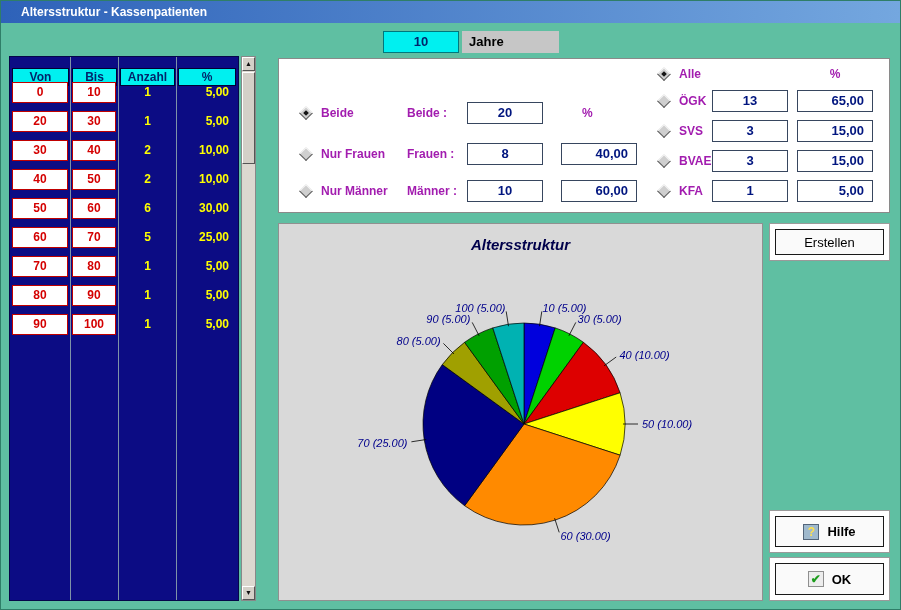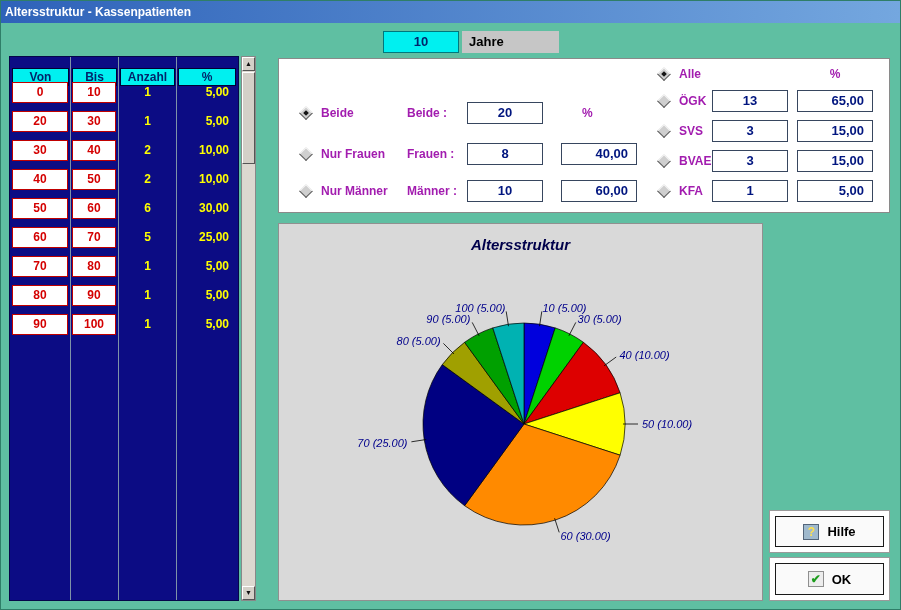--- a/index.html
+++ b/index.html
@@ -2,21 +2,21 @@
 <html><head>
 <meta charset="utf-8">
 <style>
   * { margin:0; padding:0; box-sizing:border-box; }
   body { font-family:"Liberation Sans", sans-serif; background:#777; }
   .window { position:relative; width:901px; height:610px; background:#5FBFA2; border:1px solid #2F7E68; overflow:hidden; }
 
   
   .titlebar { position:absolute; left:0; top:0; width:100%; height:22px;
     background:linear-gradient(to right,#2E62B9,#74A7DF); color:#fff;
-    font-size:12px; font-weight:bold; line-height:22px; padding-left:4px; }
+    font-size:12px; font-weight:bold; line-height:22px; padding-left:20px; }
 
   
   .agetable { position:absolute; left:8px; top:55px; width:247px; height:545px; }
   .table-navy { position:absolute; left:0; top:0; width:230px; height:545px; background:#0C0C84; border:1px solid #06064a; }
   .vline { position:absolute; top:0; bottom:0; width:1px; background:#7E93A8; }
   .thead-cell { position:absolute; top:3px; height:18px; background:#00F0F0; color:#00256B;
     font-weight:bold; font-size:12px; text-align:center; line-height:17px; border:1px solid #003;margin-top:8px; }
   .trow { position:absolute; left:0; width:100%; height:29px; }
   .cellw { position:absolute; top:3px; height:21px; background:#fff; color:#D40000; font-weight:bold;
     font-size:12px; text-align:center; line-height:19px; border:1px solid #C00000; }
@@ -223,20 +223,25 @@
         <text x="161.6" y="120.6" text-anchor="end" font-size="11" font-family="&quot;Liberation Sans&quot;, sans-serif" fill="#00008B">80 (5.00)</text>
         <path d="M245,200 L185.6,118.3 A101,101 0 0 1 213.8,103.9 Z" fill="#00A000" stroke="#000" stroke-width="0.7"></path>
         <line x1="200.1" y1="111.8" x2="193.2" y2="98.4" stroke="#000" stroke-width="0.8"></line>
         <text x="191.4" y="98.9" text-anchor="end" font-size="11" font-family="&quot;Liberation Sans&quot;, sans-serif" fill="#00008B">90 (5.00)</text>
         <path d="M245,200 L213.8,103.9 A101,101 0 0 1 245.0,99.0 Z" fill="#00B2B2" stroke="#000" stroke-width="0.7"></path>
         <line x1="229.5" y1="102.2" x2="227.2" y2="87.4" stroke="#000" stroke-width="0.8"></line>
         <text x="226.5" y="87.5" text-anchor="end" font-size="11" font-family="&quot;Liberation Sans&quot;, sans-serif" fill="#00008B">100 (5.00)</text>
       </svg>
   </div>
 
+  <div class="strip" style="left:768px;top:222px;width:121px;height:38px">
+    <div class="push-btn" style="left:5px;top:5px;width:109px;height:26px">
+      <span>Erstellen</span>
+    </div>
+  </div>
 
 
   <div class="strip" style="left:768px;top:509px;width:121px;height:43px">
     <div class="push-btn" style="left:5px;top:5px;width:109px;height:31px">
       <span class="help-icon">?</span>
       <span class="btn-text">Hilfe</span>
     </div>
   </div>
 
   <div class="strip" style="left:768px;top:556px;width:121px;height:44px">

